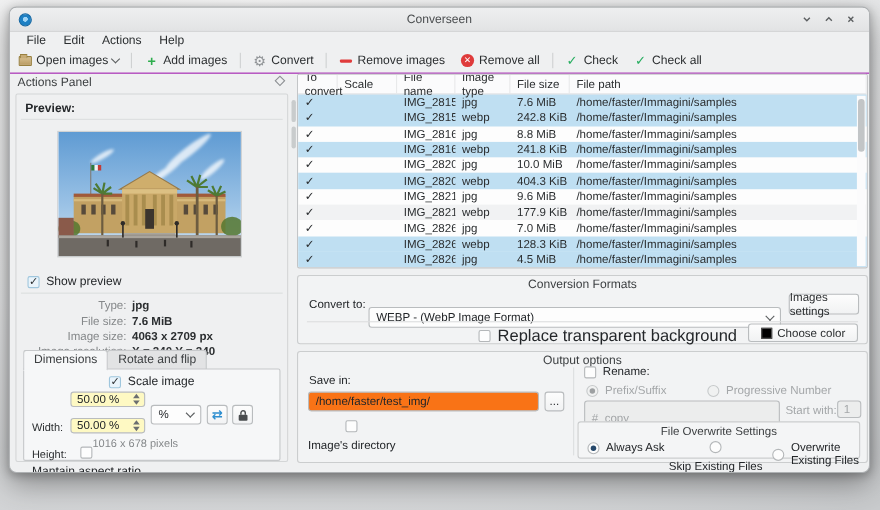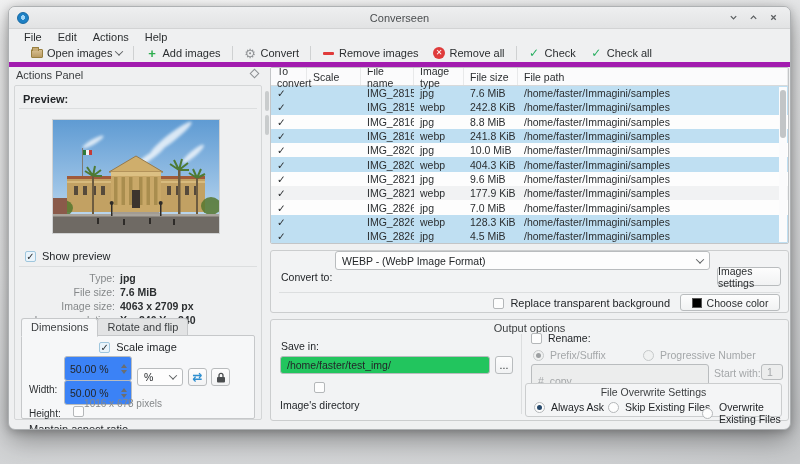--- a/index.html
+++ b/index.html
@@ -24,21 +24,21 @@
     border:1px solid #1668a3; }
   .title-text { position:absolute; left:0; right:0; text-align:center; font-size:11px; color:#4a4d4f; }
   .win-controls { margin-left:auto; display:flex; gap:6px; padding-right:10px; z-index:2; }
   .win-btn { width:14px; height:14px; display:flex; align-items:center; justify-content:center; color:#5c5f61; }
   .win-btn svg { width:9px; height:9px; stroke:#5c5f61; stroke-width:1.4; fill:none; }
   
   .menubar { position:absolute; left:0; top:22px; right:0; height:15px; display:flex; align-items:center; padding-left:8px; gap:2px; }
   .menu-item { padding:0 7px; font-size:11px; color:#2b2e30; }
   
   .toolbar { position:absolute; left:0; top:37px; right:0; height:23px;
-    display:flex; align-items:center; padding-left:14px; border-bottom:5px solid #a21caf; }
+    display:flex; align-items:center; padding-left:0; border-bottom:1px solid #a21caf; }
   .tb-btn { display:flex; align-items:center; gap:4px; padding:2px 7px; font-size:11px; color:#2b2e30; border-radius:3px; }
   .tb-sep { width:1px; height:14px; background:#cfd1d2; margin:0 4px; }
   .ic { display:inline-flex; align-items:center; justify-content:center; width:13px; height:13px; }
   .ic-folder { position:relative; width:12px; height:9px; background:linear-gradient(#d8c091,#b99b63); border-radius:1px; border:1px solid #99803f; }
   .ic-folder::before { content:""; position:absolute; left:0; top:-3px; width:5px; height:3px; background:#c6ab76; border:1px solid #99803f; border-bottom:none; border-radius:1px 1px 0 0; }
   .ic-plus { color:#2eae4e; font-weight:bold; font-size:13px; line-height:1; }
   .ic-gear { color:#909396; font-size:13px; line-height:1; }
   .ic-minus { width:11px; height:3px; background:#e03b3b; border-radius:1px; }
   .ic-xcircle { width:12px; height:12px; border-radius:50%; background:#df3b3b; color:#fff; font-size:8px; line-height:12px; text-align:center; font-weight:bold; }
   .ic-check { color:#27ae60; font-weight:bold; font-size:12px; line-height:1; }
@@ -56,21 +56,21 @@
   .cbx.on { background:#eaf4fb; border-color:#9fc6dd; }
   .info-grid { position:absolute; left:0; right:0; display:grid; grid-template-columns:105px 1fr; row-gap:2px; font-size:10.5px; }
   .info-grid .lb { text-align:right; color:#85888a; padding-right:5px; }
   .info-grid .vl { font-weight:bold; color:#2b2e30; }
   .tabbar { position:absolute; left:6px; top:232px; display:flex; }
   .tab { padding:2px 9px 3px; font-size:11px; border:1px solid #c6c8ca; background:#e2e3e4; color:#3c3f41; border-radius:3px 3px 0 0; margin-right:-1px; }
   .tab.active { background:#f6f7f8; border-bottom-color:#f6f7f8; position:relative; z-index:2; }
   .tab-frame { position:absolute; left:6px; top:249px; right:6px; height:84px; border:1px solid #c6c8ca; border-radius:0 2px 2px 2px; background:#f6f7f8; }
   .scale-row { position:absolute; left:0; right:0; top:5px; display:flex; justify-content:center; }
   .dim-label { position:absolute; font-size:10px; color:#2b2e30;margin-top:24px; }
-  .spinbox { position:absolute; height:25px; background:#3b82f6; border:1px solid #b9bcbe; border-radius:3px; display:flex; align-items:center; font-size:10.5px; }
+  .spinbox { position:absolute; height:14px; background:#fef9c3; border:1px solid #b9bcbe; border-radius:3px; display:flex; align-items:center; font-size:10.5px; }
   .spinbox .val { flex:1; padding-left:5px; }
   .spin-arrows { width:14px; display:flex; flex-direction:column; align-items:center; justify-content:center; gap:2px; }
   .tri-up { width:0; height:0; border-left:3px solid transparent; border-right:3px solid transparent; border-bottom:4px solid #6b6e70; }
   .tri-dn { width:0; height:0; border-left:3px solid transparent; border-right:3px solid transparent; border-top:4px solid #6b6e70; }
   .combo { background:#fdfdfd; border:1px solid #b9bcbe; border-radius:3px; display:flex; align-items:center; font-size:10.5px; }
   .combo .val { flex:1; padding-left:6px; white-space:nowrap; overflow:hidden; }
   .combo .chev { margin-right:6px; flex:none; }
   .mini-btn { position:absolute; width:19px; height:18px; border:1px solid #b9bcbe; border-radius:3px; background:linear-gradient(#fdfdfd,#f2f3f4); display:flex; align-items:center; justify-content:center; }
   .swap-glyph { color:#2f8fd0; font-size:12px; line-height:1; font-weight:bold; }
   .pixels-note { position:absolute; left:0; right:30px; top:62px; text-align:center; font-size:10px; color:#85888a; }
@@ -91,21 +91,21 @@
   .col-path    { flex:1; }
   .vscroll { position:absolute; right:1px; top:19px; width:8px; bottom:1px; background:#fbfbfc; }
   .vthumb { position:absolute; left:1px; right:1px; top:3px; height:48px; border-radius:3px; background:#c2c5c7; }
   
   .group { position:absolute; left:261px; width:519px; border:1px solid #cbcdce; border-radius:3px; background:#f2f3f4; }
   .group-title { position:absolute; left:0; right:0; top:2px; text-align:center; font-size:11px; color:#3c3f41; }
   .g-conv { top:243px; height:63px; }
   .g-out  { top:312px; height:102px; }
   .btn { border:1px solid #b9bcbe; border-radius:3px; background:linear-gradient(#fdfdfd,#f1f2f3); font-size:10.5px; color:#2b2e30; display:flex; align-items:center; justify-content:center; gap:5px; }
   .swatch { width:10px; height:10px; background:#000; border:1px solid #555; }
-  .field { background:#22c55e; border:1px solid #b9bcbe; border-radius:3px; font-size:10.5px; display:flex; align-items:center; padding-left:6px; }
+  .field { background:#f97316; border:1px solid #b9bcbe; border-radius:3px; font-size:10.5px; display:flex; align-items:center; padding-left:6px; }
   .field.disabled { background:#eceded; color:#a4a7a9; }
   .radio { width:11px; height:11px; border-radius:50%; border:1px solid #b4b7b9; background:#fdfdfd; display:inline-flex; align-items:center; justify-content:center; flex:none; }
   .radio.on::after { content:""; width:5px; height:5px; border-radius:50%; background:#26486b; }
   .radio.dis { border-color:#c6c9ca; background:#f0f1f1; }
   .radio.dis.on::after { background:#9da0a2; }
   .rlabel { font-size:10.5px; }
   .dis-text { color:#a4a7a9; }
   .hr-line { position:absolute; height:1px; background:#dcdedf; }
   .vdiv { position:absolute; width:1px; background:#dcdedf; }
   .splitter { position:absolute; left:256px; top:84px; width:4px; height:20px; border-radius:2px; background:#c9cccd; }
@@ -454,29 +454,29 @@
     </div>
       </div>
     <div class="vscroll">
         <div class="vthumb"></div>
       </div>
   </div>
 
   <div class="group g-conv">
     <div class="group-title">Conversion Formats</div>
     <div style="position:absolute; left:10px; top:20px; font-size:10.5px;">Convert to:</div>
-    <div class="combo" style="position:absolute; left:64px; top:0; width:375px; height:19px;">
+    <div class="combo" style="position:absolute; left:64px; top:28px; width:375px; height:19px;">
       <span class="val">WEBP - (WebP Image Format)</span>
       <span class="chev"></span>
     </div>
     <div class="btn" style="position:absolute; left:446px; top:16px; width:64px; height:19px;">
       <span>Images settings</span>
     </div>
     <div class="hr-line" style="left:8px; right:8px; top:41px;"></div>
-    <div class="cbx-row" style="position:absolute; right:118px; top:46px; font-size:11px;">
+    <div class="cbx-row" style="position:absolute; right:118px; top:46px; font-size:15px;">
       <span class="cbx"></span>
       <span>Replace transparent background</span>
     </div>
     <div class="btn" style="position:absolute; right:8px; top:43px; width:100px; height:17px;">
       <span class="swatch"></span>
       <span>Choose color</span>
     </div>
   </div>
 
   <div class="group g-out">
@@ -514,21 +514,21 @@
     <div class="spinbox" style="left:490px; top:44px; width:22px; height:16px; background:#eceded;">
       <span class="val dis-text">1</span>
     </div>
 
     <div class="subgroup" style="left:254px; top:63px; right:6px; height:34px;">
       <div style="position:absolute; left:0; right:0; top:2px; text-align:center; font-size:10.5px; color:#3c3f41;">File Overwrite Settings</div>
       <div style="position:absolute; left:8px; top:17px; display:flex; align-items:center; gap:6px;">
         <span class="radio on"></span>
         <span class="rlabel">Always Ask</span>
       </div>
-      <div style="position:absolute; left:82px; top:17px; display:flex; align-items:center; gap:6px;">
+      <div style="position:absolute; left:82px; top:17px; display:flex; align-items:center; gap:6px;flex-direction:column;">
         <span class="radio"></span>
         <span class="rlabel">Skip Existing Files</span>
       </div>
       <div style="position:absolute; left:176px; top:17px; display:flex; align-items:center; gap:6px;">
         <span class="radio"></span>
         <span class="rlabel">Overwrite Existing Files</span>
       </div>
     </div>
   </div>
 

